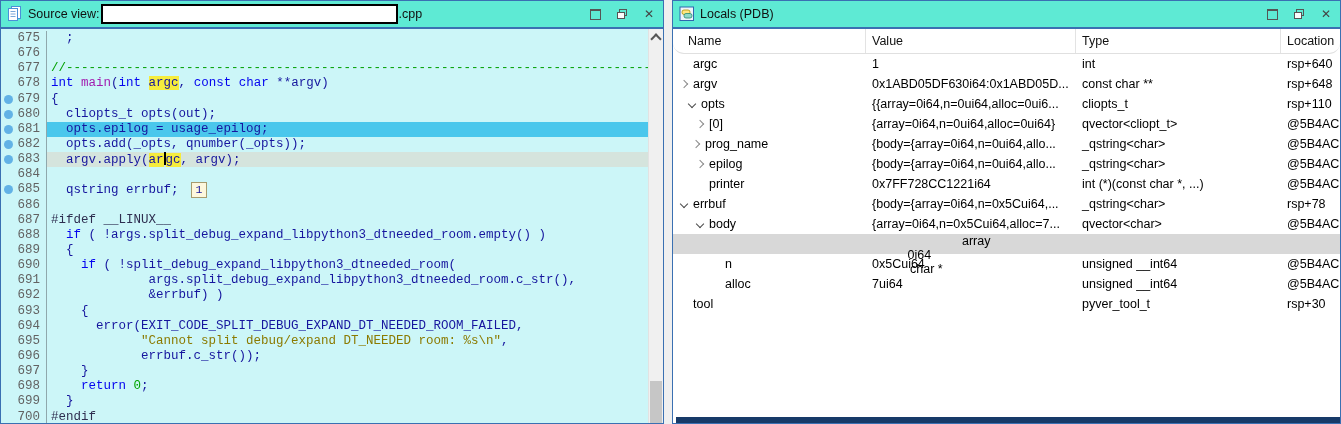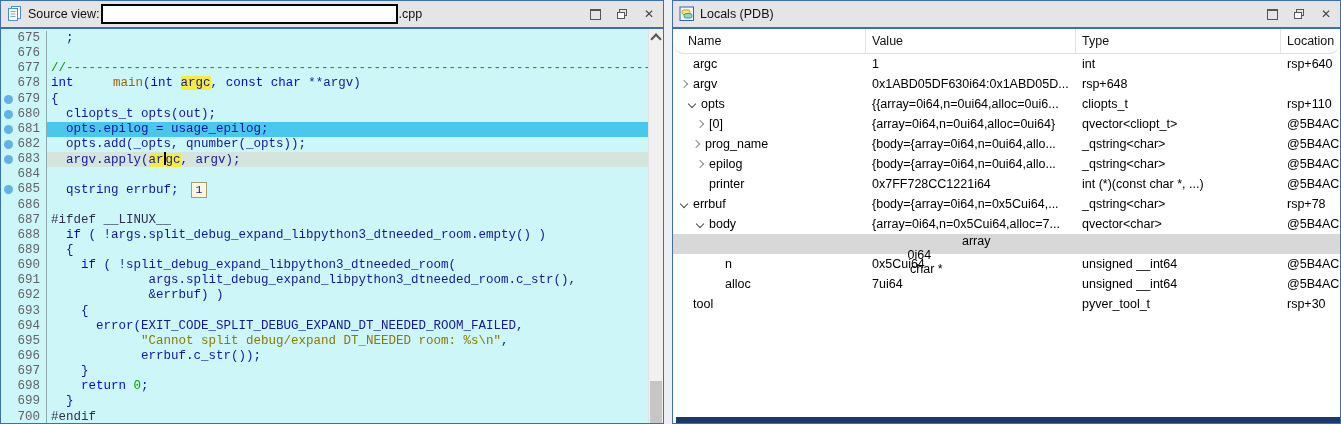--- a/index.html
+++ b/index.html
@@ -4,21 +4,21 @@
 <style>
   html,body{margin:0;padding:0;width:1341px;height:424px;overflow:hidden;background:#e9e9e9;
             font-family:"Liberation Sans",sans-serif;}
   .app{display:flex;width:1341px;height:424px;}
   .pane{box-sizing:border-box;background:#fff;border:1px solid #3a70b2;display:flex;flex-direction:column;overflow:hidden;}
   .pane-left{width:664px;flex:0 0 664px;}
   .splitter{width:8px;flex:0 0 8px;background:#efefef;}
   .pane-right{flex:1;position:relative;}
 
   
-  .titlebar{flex:0 0 26px;height:26px;background:#e5e5e5;display:flex;align-items:center;
+  .titlebar{flex:0 0 26px;height:26px;background:#5eead4;display:flex;align-items:center;
             padding:0 8px 0 6px;border-bottom:2px solid #3a70b2;font-size:12.5px;color:#111;}
   .tb-icon{display:inline-flex;margin-right:5px;}
   .tb-text{white-space:pre;}
   .redact-box{display:inline-block;width:293px;height:16px;background:#fff;border:2px solid #000;margin:0 1px;vertical-align:middle;}
   .win-btns{margin-left:auto;display:flex;align-items:center;gap:15px;}
   .win-btn{display:inline-flex;align-items:center;justify-content:center;width:12px;height:12px;cursor:default;}
   .ic-max{width:9px;height:8px;border:1px solid #555;border-top:2px solid #555;display:inline-block;}
   .ic-restore{position:relative;width:10px;height:10px;display:inline-block;}
   .ic-restore::before{content:"";position:absolute;top:0;right:0;width:6px;height:5px;border:1px solid #555;}
   .ic-restore::after{content:"";position:absolute;bottom:0;left:0;width:6px;height:5px;border:1px solid #555;background:#fcfcfc;}
@@ -32,21 +32,21 @@
   .gutter{flex:0 0 46px;position:relative;box-sizing:border-box;border-right:1px solid #8fa8ac;
           color:#636363;text-align:right;padding-right:6px;padding-left:15px;}
   .bp{position:absolute;left:3px;top:3px;width:9px;height:9px;border-radius:50%;background:#62b2e6;}
   .line-body{flex:1;padding-left:4px;color:#16169e;overflow:hidden;}
   .hl-cyan{background:#4ac7ec;}
   .hl-pale{background:#d5e4dd;}
   .tk-kw{color:#0404ef;}
   .tk-cm{color:#00a000;}
   .tk-str{color:#8b7a00;}
   .tk-num{color:#00a600;}
-  .tk-fn{color:#a16207;margin-left:32px;}
+  .tk-fn{color:#a21caf;}
   .tk-pp{color:#2e2e50;}
   .tk-whl{background:#f6ec3d;}
   .caret{display:inline-block;width:0;border-left:2px solid #000;height:13px;vertical-align:-2px;}
   .marker1{display:inline-block;border:1px solid #a79b6d;background:#fdf7dd;color:#16169e;
            padding:0 4px;margin-left:12px;font-size:11.5px;line-height:14px;}
 
   .vscroll{position:absolute;top:0;right:0;width:14px;height:100%;background:#f0f0f0;border-left:1px solid #e2e2e2;}
   .scroll-up{height:15px;display:flex;align-items:center;justify-content:center;}
   .chev-up{display:inline-block;width:6px;height:6px;border-right:2px solid #555;border-bottom:2px solid #555;
            transform:rotate(225deg);margin-top:4px;}
@@ -186,20 +186,21 @@
           <div class="cell c-loc">rsp+640</div>
         </div>
         <div class="lrow">
           <div class="cell c-name" style="padding-left: 4px;">
             <span class="expander">
               <span class="chev chev-r"></span>
             </span>
             <span class="nlabel">argv</span>
           </div>
           <div class="cell c-value">0x1ABD05DF630i64:0x1ABD05D...</div>
+          <div class="cell c-type">const char **</div>
           <div class="cell c-loc">rsp+648</div>
         </div>
         <div class="lrow">
           <div class="cell c-name" style="padding-left: 12px;">
             <span class="expander">
               <span class="chev chev-d"></span>
             </span>
             <span class="nlabel">opts</span>
           </div>
           <div class="cell c-value">{{array=0i64,n=0ui64,alloc=0ui6...</div>

